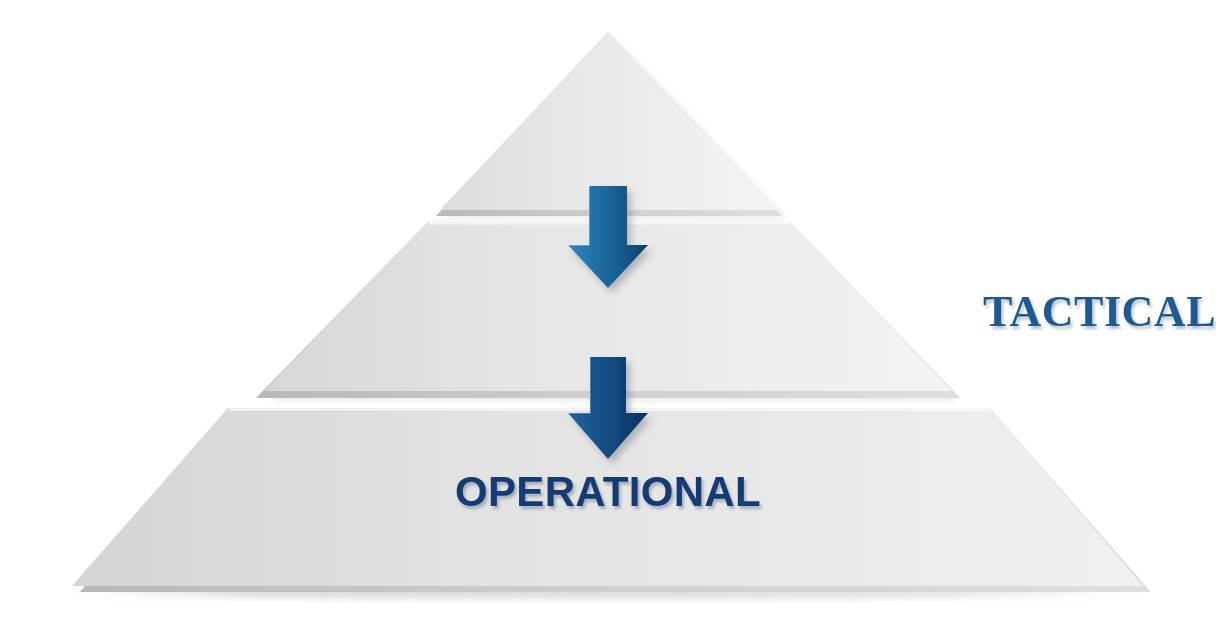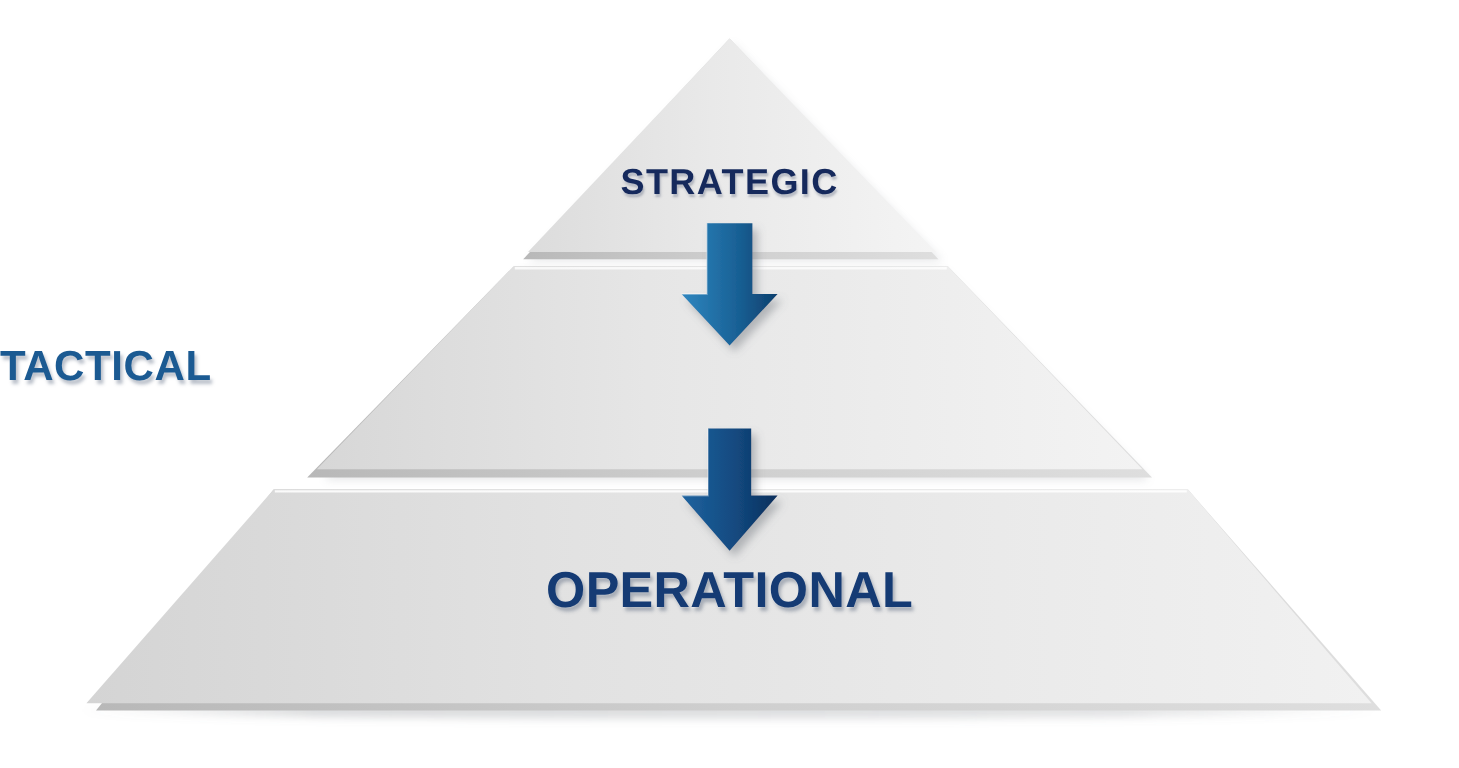--- a/index.html
+++ b/index.html
@@ -40,25 +40,26 @@
     text-align: center;
     font-size: 30px;
     letter-spacing: 1.2px;
     color: #15295c;
     text-shadow: 1px 2px 2px rgba(90,100,125,0.42), 0px 1px 0px rgba(255,255,255,0.5);
   }
   #label-tactical {
     left: 0;
     top: 286px;
     width: 1216px;
-    text-align: left;
-    font-size: 35px;
+    text-align: right;
+    font-size: 44px;
     letter-spacing: 0.5px;
     color: #1b5a92;
     text-shadow: 2px 3px 3px rgba(80,95,120,0.40), 0px 1px 0px rgba(255,255,255,0.45);
+    font-family: Liberation Serif, serif;
   }
   #label-operational {
     left: 0;
     top: 468px;
     width: 1216px;
     text-align: center;
     font-size: 42px;
     letter-spacing: 0.3px;
     color: #153b74;
     text-shadow: 2px 3px 3px rgba(80,95,120,0.42), 0px 1px 0px rgba(255,255,255,0.45);
@@ -143,19 +144,18 @@
       <polygon points="589,186 627,186 627,245 648,245 608,288 568,245 589,245" fill="url(#grad-arrow1)"></polygon>
       <polyline points="589,186 589,245 568,245" fill="none" stroke="#ffffff" stroke-opacity="0.35" stroke-width="1.5"></polyline>
     </g>
 
     <g filter="url(#arrow-shadow)">
       <polygon points="590,357 626,357 626,413 648,413 608,459 568,413 590,413" fill="url(#grad-arrow2)"></polygon>
       <polyline points="590,357 590,413 568,413" fill="none" stroke="#ffffff" stroke-opacity="0.30" stroke-width="1.5"></polyline>
     </g>
   </svg>
 
-  <div class="tier-label" id="label-strategic">STRATEGIC</div>
 
   <div class="tier-label" id="label-tactical">TACTICAL</div>
 
   <div class="tier-label" id="label-operational">OPERATIONAL</div>
 
 </div>
 
 </body></html>

